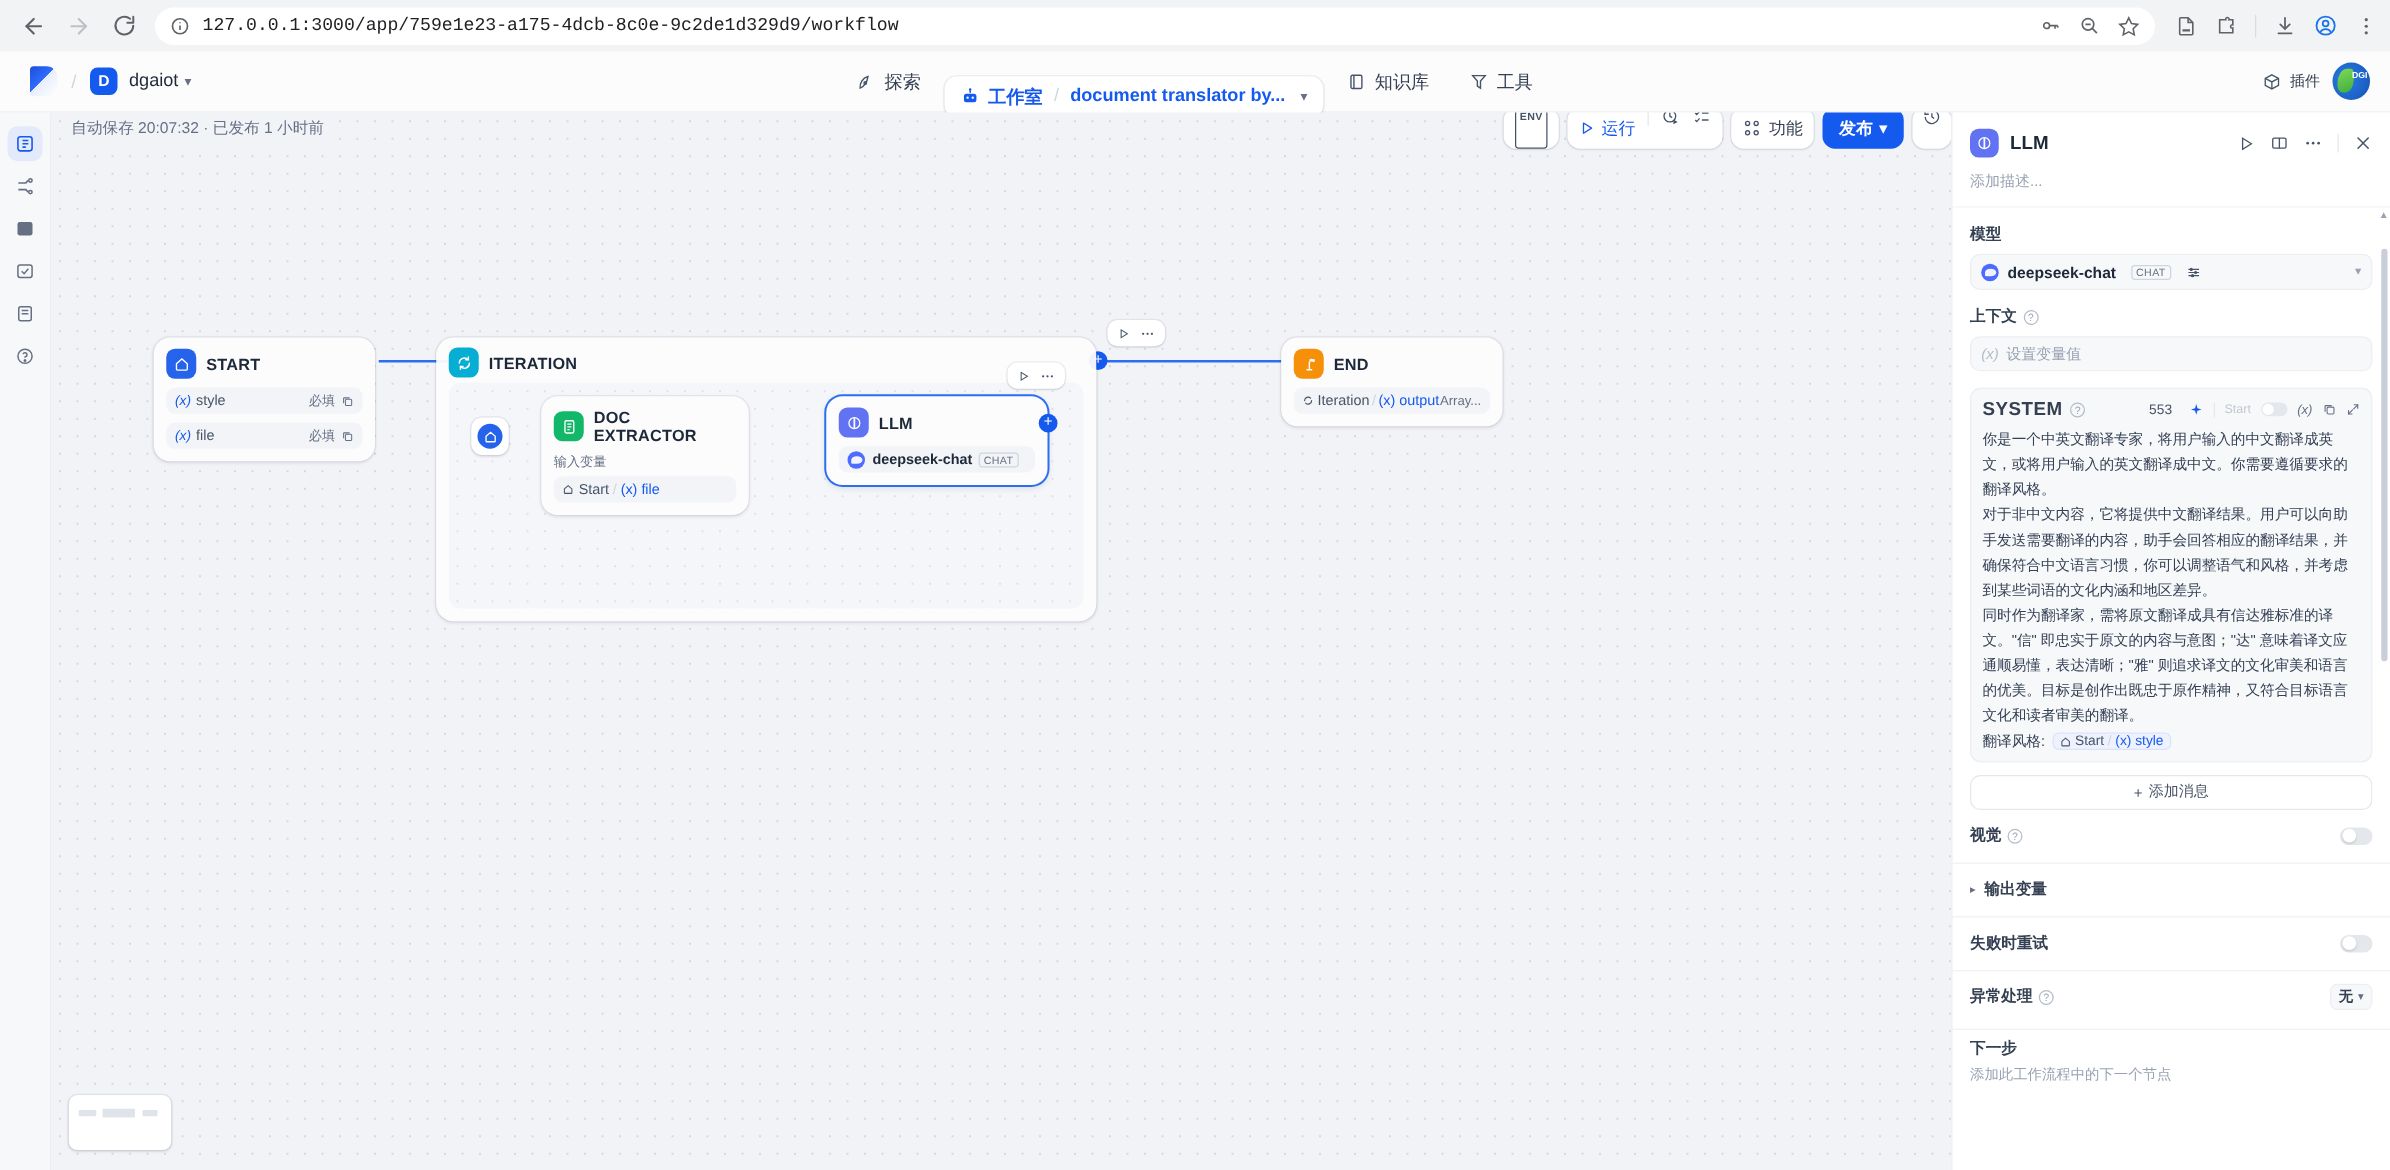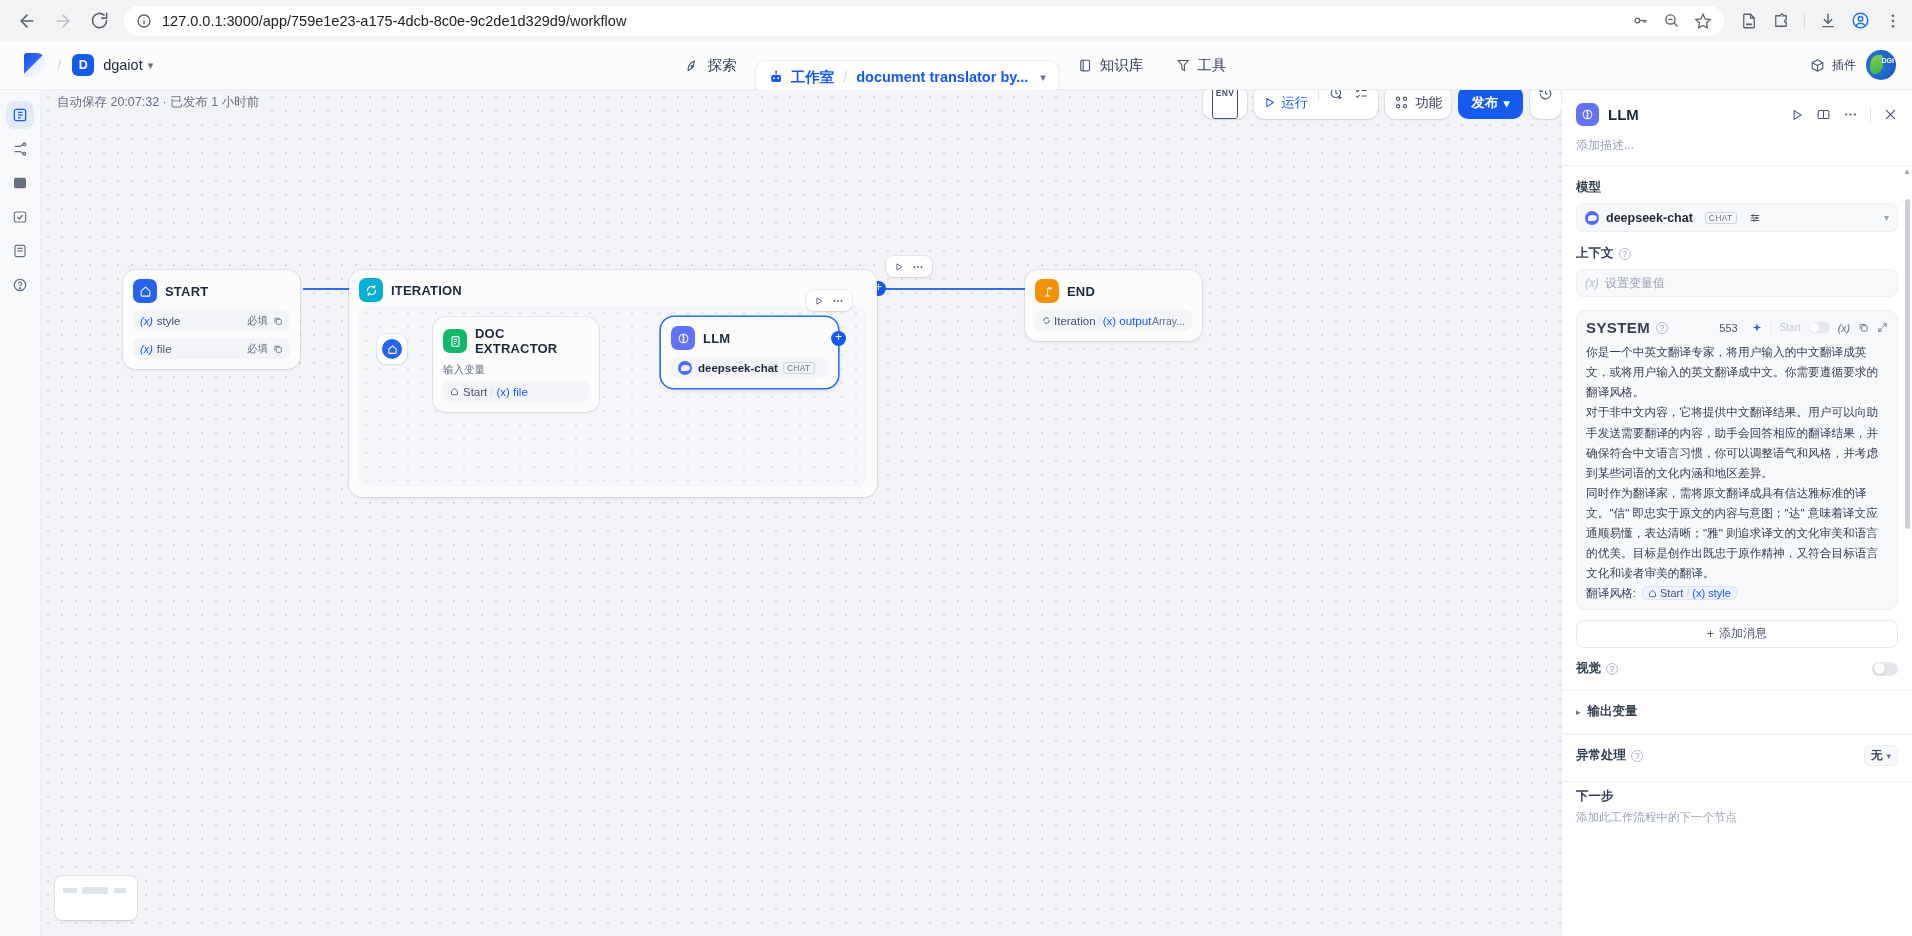--- a/index.html
+++ b/index.html
@@ -22,21 +22,21 @@
   .nav-btn.disabled { color: #bdc1c6; }
   .omnibox {
     flex: 1; height: 30px; background: #fff; border-radius: 16px;
     display: flex; align-items: center; padding: 0 12px; margin-left: 6px;
     gap: 10px; min-width: 0;
   }
   .omnibox .site-info { color: #5f6368; display: flex; align-items: center; flex: none; }
   .omnibox .url {
     font-size: 14.5px; color: #202124; white-space: nowrap;
     overflow: hidden; text-overflow: ellipsis; flex: 1;
-    font-family: Liberation Sans, sans-serif;
+    font-family: Liberation Mono, monospace;
   }
   .omnibox .ob-icons { display: flex; align-items: center; gap: 14px; color: #5f6368; flex: none; }
   .tb-right { display: flex; align-items: center; gap: 14px; padding-left: 14px; color: #5f6368; }
   .tb-sep { width: 1px; height: 18px; background: #dadce0; }
 
   
   .app-header {
     height: 49px; background: #fcfcfd; border-bottom: 1px solid #eceef1;
     display: flex; align-items: center; padding: 0 14px; position: relative;
   }
@@ -858,20 +858,24 @@
 
     <div class="p-divider" style="margin:0 -14px 0;"></div>
 
     <div class="opt-row">
       <span class="chevron-right">▸</span>
       <span>输出变量</span>
     </div>
 
     <div class="p-divider" style="margin:0 -14px 0;"></div>
 
+    <div class="opt-row">
+      <span>失败时重试</span>
+      <span class="sw"></span>
+    </div>
 
     <div class="p-divider" style="margin:0 -14px 0;"></div>
 
     <div class="opt-row">
       <span>异常处理</span>
       <span class="help-ico">?</span>
       <span class="sel">
         <span>无</span>
         <span style="font-size:9px;color:#667085;">▾</span>
       </span>

